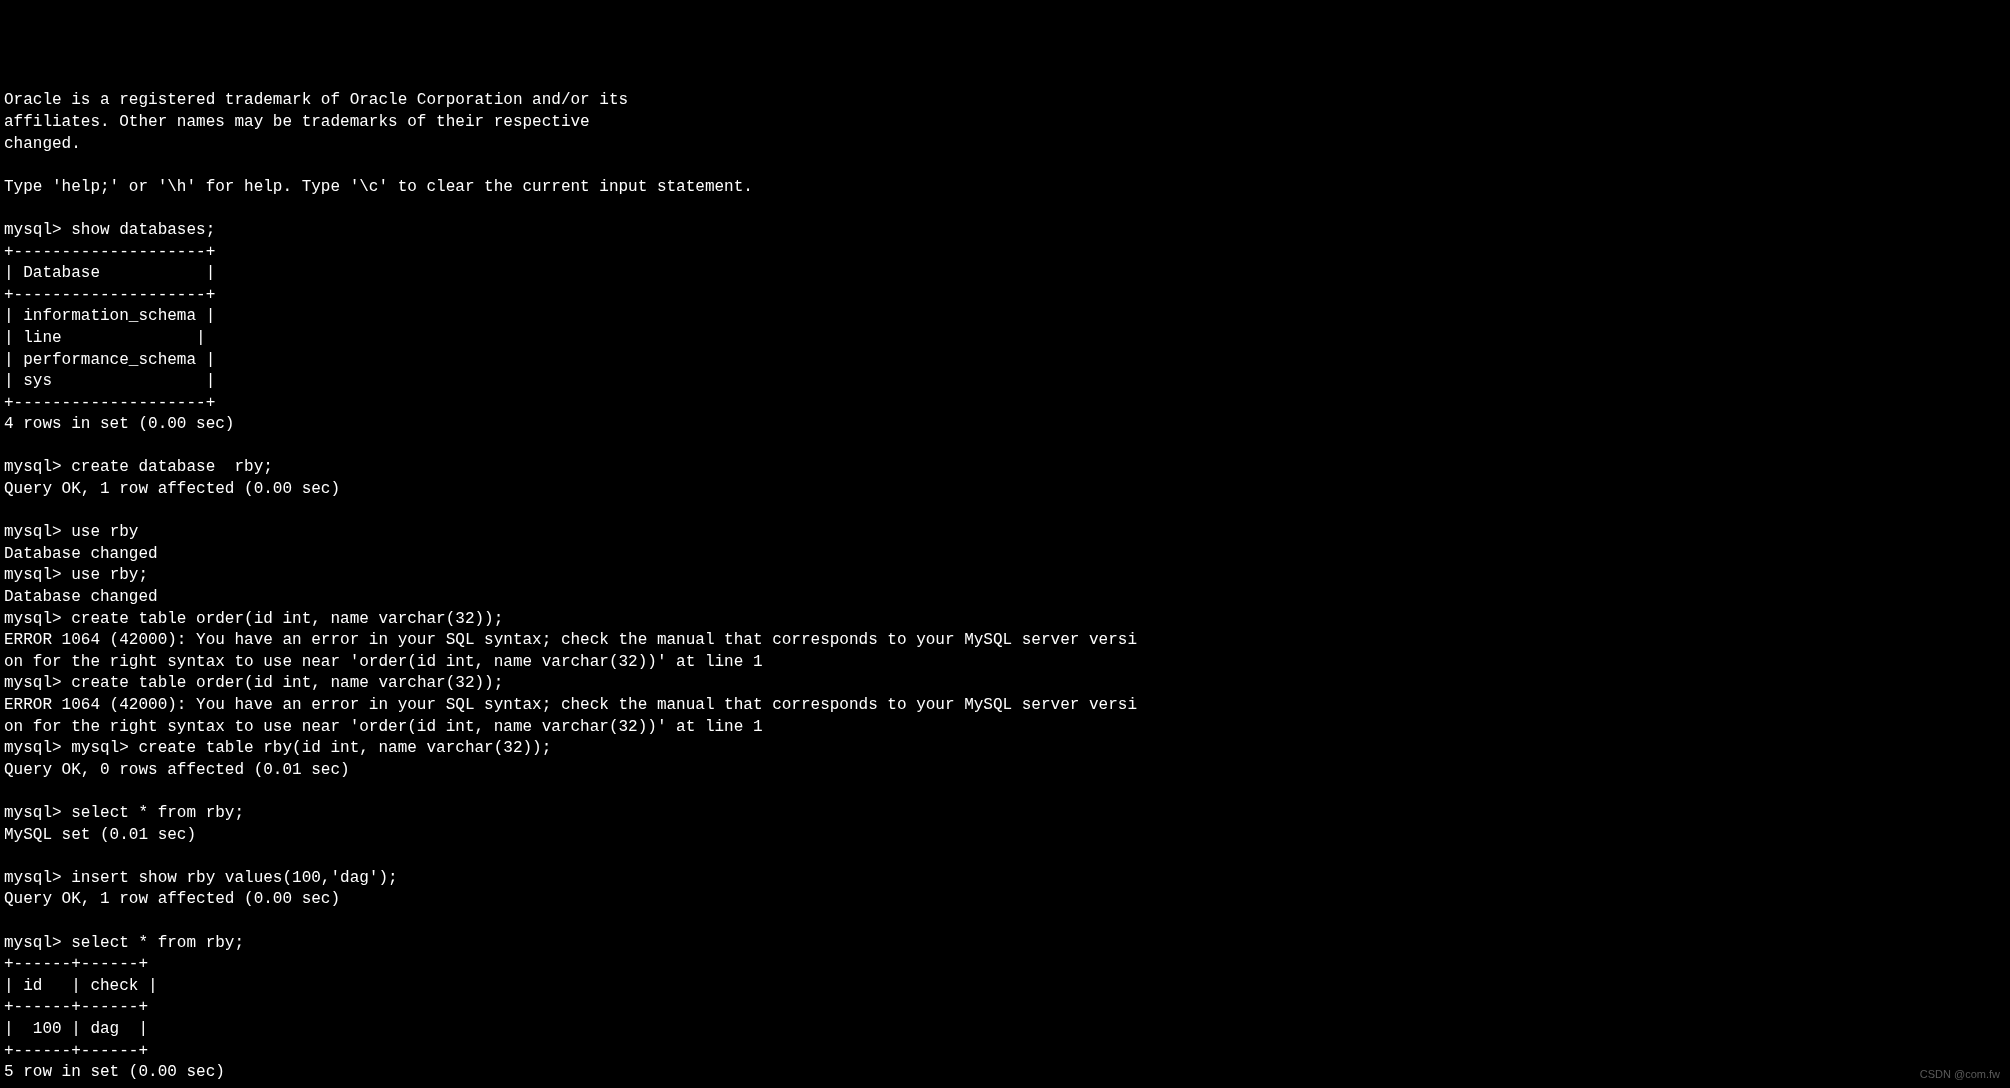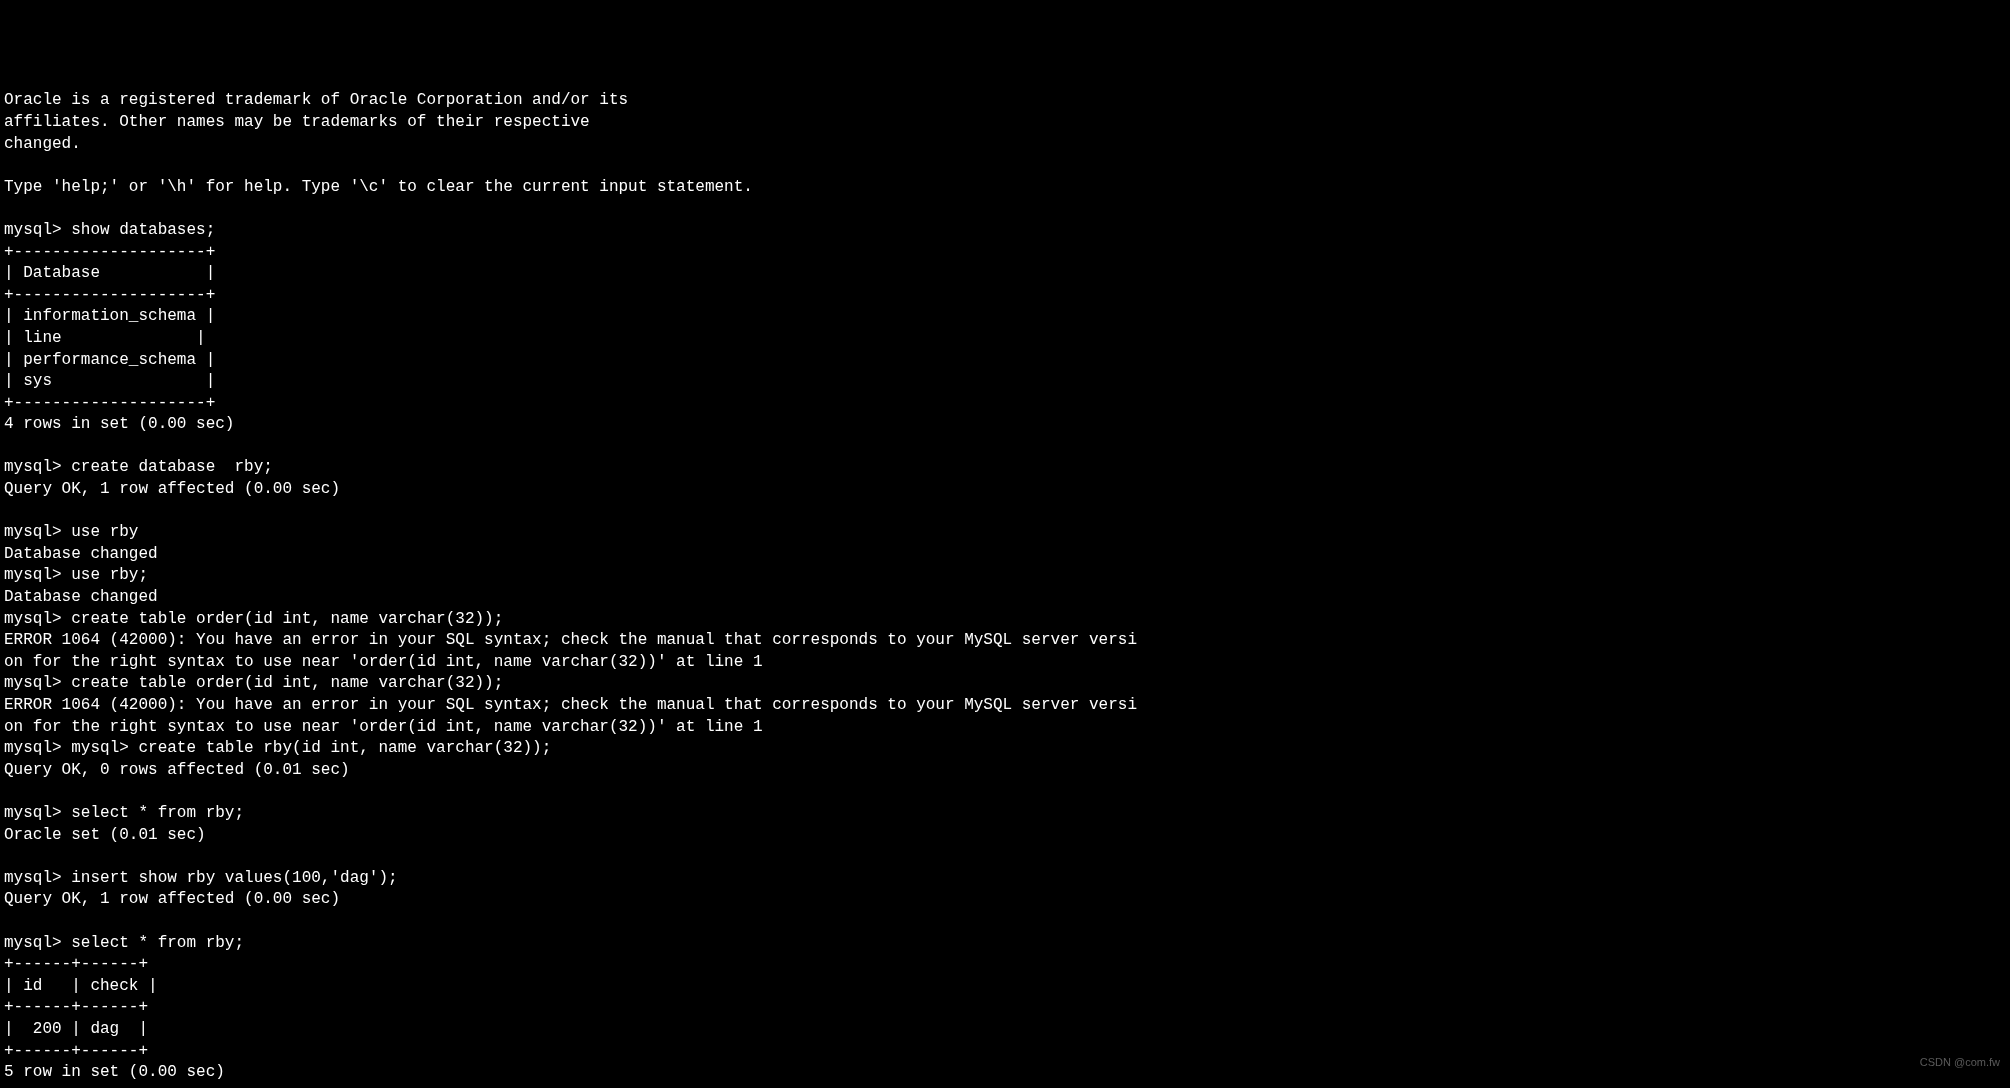--- a/index.html
+++ b/index.html
@@ -18,21 +18,21 @@
       width: 2010px;
       height: 1088px;
       overflow: hidden;
       position: relative;
     }
     .terminal-output {
       white-space: pre;
     }
     .watermark {
       position: absolute;
-      bottom: 18px;
+      bottom: 6px;
       right: 10px;
       font-size: 11px;
       color: #5a5a5a;
       font-family: Arial, sans-serif;
     }
   </style>
 </head>
 <body>
 
 
@@ -64,30 +64,30 @@
 <span>mysql&gt; </span><span>create table order(id int, name varchar(32));</span>
 <span>ERROR 1064 (42000): You have an error in your SQL syntax; check the manual that corresponds to your MySQL server versi</span>
 <span>on for the right syntax to use near 'order(id int, name varchar(32))' at line 1</span>
 <span>mysql&gt; </span><span>create table order(id int, name varchar(32));</span>
 <span>ERROR 1064 (42000): You have an error in your SQL syntax; check the manual that corresponds to your MySQL server versi</span>
 <span>on for the right syntax to use near 'order(id int, name varchar(32))' at line 1</span>
 <span>mysql&gt; </span><span>mysql&gt; create table rby(id int, name varchar(32));</span>
 <span>Query OK, 0 rows affected (0.01 sec)</span>
 
 <span>mysql&gt; </span><span>select * from rby;</span>
-<span>Oracle set (0.01 sec)</span>
+<span>MySQL set (0.01 sec)</span>
 
 <span>mysql&gt; </span><span>insert show rby values(100,'dag');</span>
 <span>Query OK, 1 row affected (0.00 sec)</span>
 
 <span>mysql&gt; </span><span>select * from rby;</span>
 <span>+------+------+</span>
 <span>| id   | check |</span>
 <span>+------+------+</span>
-<span>|  200 | dag  |</span>
+<span>|  100 | dag  |</span>
 <span>+------+------+</span>
 <span>5 row in set (0.00 sec)</span>
 
 </div>
 
 <div class="watermark">CSDN @com.fw</div>
 
 
 
 

